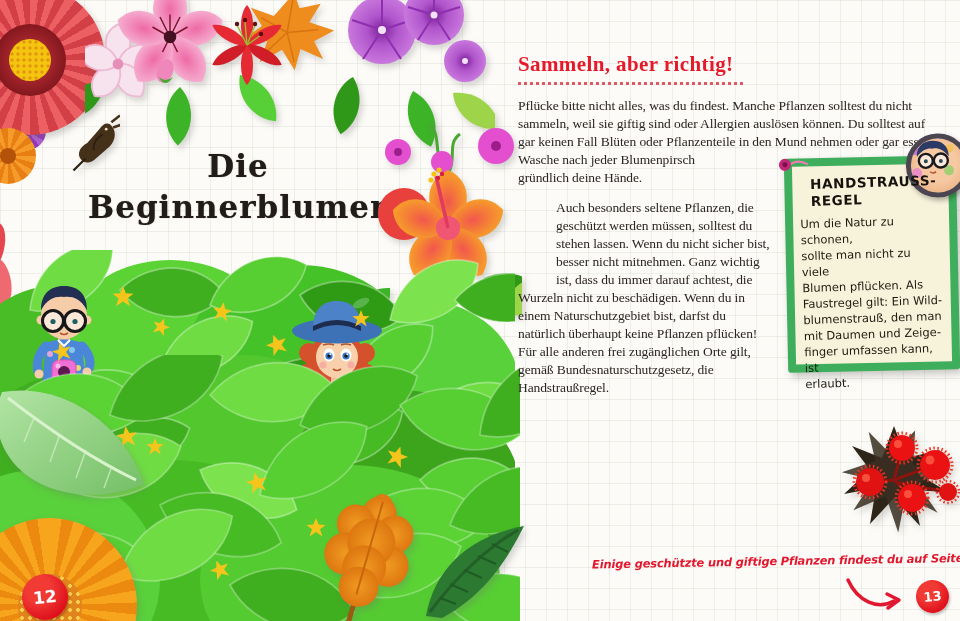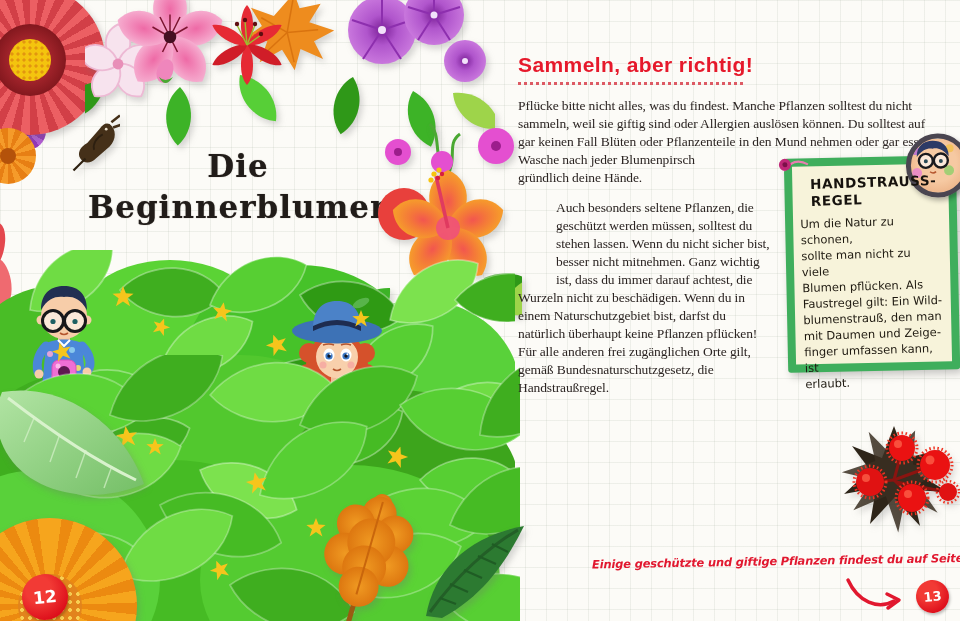--- a/index.html
+++ b/index.html
@@ -15,21 +15,21 @@
   .illu{filter:drop-shadow(3px 4px 3px rgba(110,110,110,0.28));}
 
   
   .title{left:88px;top:146px;width:300px;text-align:center;
     font-family:"DejaVu Serif", serif;font-weight:700;color:#211c19;
     font-size:31px;line-height:41px;letter-spacing:1px;white-space:pre-line;
     text-shadow:0 0 1px rgba(40,30,20,0.5);}
 
   
   .right-col{left:518px;top:52px;width:428px;}
-  .heading{font-family:Liberation Sans, sans-serif;font-weight:700;font-size:21px;
+  .heading{font-family:Liberation Serif, serif;font-weight:700;font-size:21px;
     line-height:25px;color:#e6192b;letter-spacing:0.4px;padding-bottom:2px;}
   .dots{width:228px;height:3px;margin:3px 0 12px;
     background:repeating-linear-gradient(90deg,#dd5a64 0 3px,transparent 3px 6px);}
   .para{margin:0;padding:0 0 12px;font-size:13.5px;line-height:18px;
     color:#2b2422;letter-spacing:-0.1px;}
   .p1{white-space:pre-line;}
   .p3{max-width:348px;}
   .sp{pointer-events:none;}
   .spA{float:right;width:2px;height:62px;}
   .spB{float:right;clear:right;width:176px;height:212px;}

